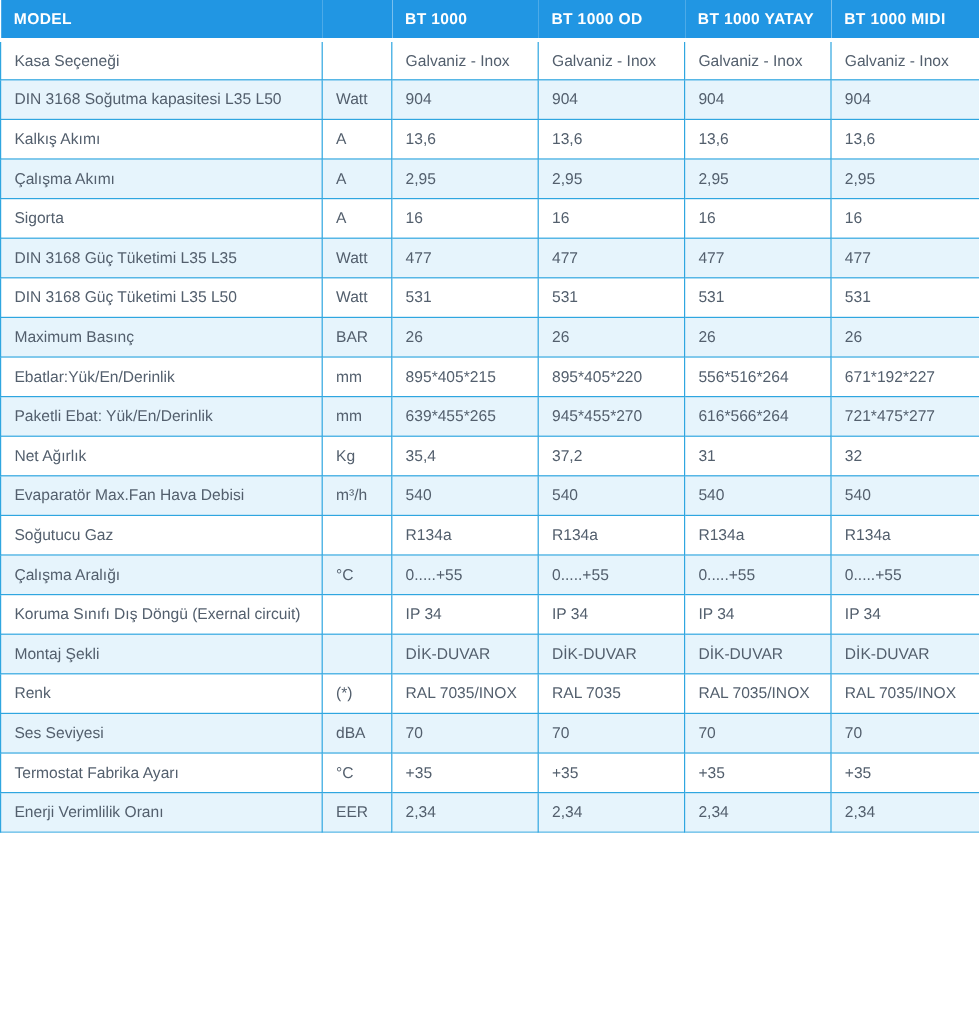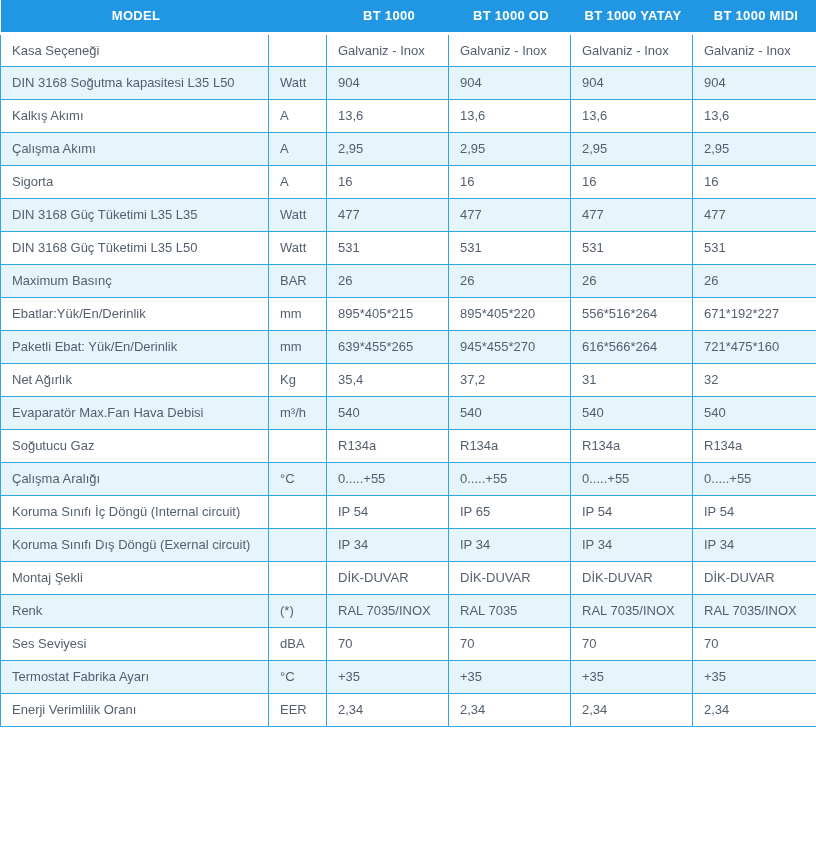--- a/index.html
+++ b/index.html
@@ -24,21 +24,21 @@
   col.c-label{width:268px;}
   col.c-unit{width:58px;}
   col.c-val{width:122px;}
   col.c-val-last{width:124px;}
   thead th{
     background:var(--header-bg);
     color:var(--header-text);
     font-size:13px;
     font-weight:700;
     letter-spacing:.3px;
-    text-align:center;
+    text-align:left;
     height:33px;
     padding:0 8px 0 11px;
     border:none;
     border-bottom:3px solid #ffffff;
     white-space:nowrap;
     overflow:hidden;
   }
   tbody td{
     border:1px solid var(--border);
     color:var(--text);
@@ -147,21 +147,21 @@
         <td>895*405*220</td>
         <td>556*516*264</td>
         <td>671*192*227</td>
       </tr>
       <tr>
         <td>Paketli Ebat: Yük/En/Derinlik</td>
         <td>mm</td>
         <td>639*455*265</td>
         <td>945*455*270</td>
         <td>616*566*264</td>
-        <td>721*475*160</td>
+        <td>721*475*277</td>
       </tr>
       <tr>
         <td>Net Ağırlık</td>
         <td>Kg</td>
         <td>35,4</td>
         <td>37,2</td>
         <td>31</td>
         <td>32</td>
       </tr>
       <tr>
@@ -182,28 +182,20 @@
       </tr>
       <tr>
         <td>Çalışma Aralığı</td>
         <td>°C</td>
         <td>0.....+55</td>
         <td>0.....+55</td>
         <td>0.....+55</td>
         <td>0.....+55</td>
       </tr>
       <tr>
-        <td>Koruma Sınıfı İç Döngü (Internal circuit)</td>
-        <td></td>
-        <td>IP 54</td>
-        <td>IP 65</td>
-        <td>IP 54</td>
-        <td>IP 54</td>
-      </tr>
-      <tr>
         <td>Koruma Sınıfı Dış Döngü (Exernal circuit)</td>
         <td></td>
         <td>IP 34</td>
         <td>IP 34</td>
         <td>IP 34</td>
         <td>IP 34</td>
       </tr>
       <tr>
         <td>Montaj Şekli</td>
         <td></td>

